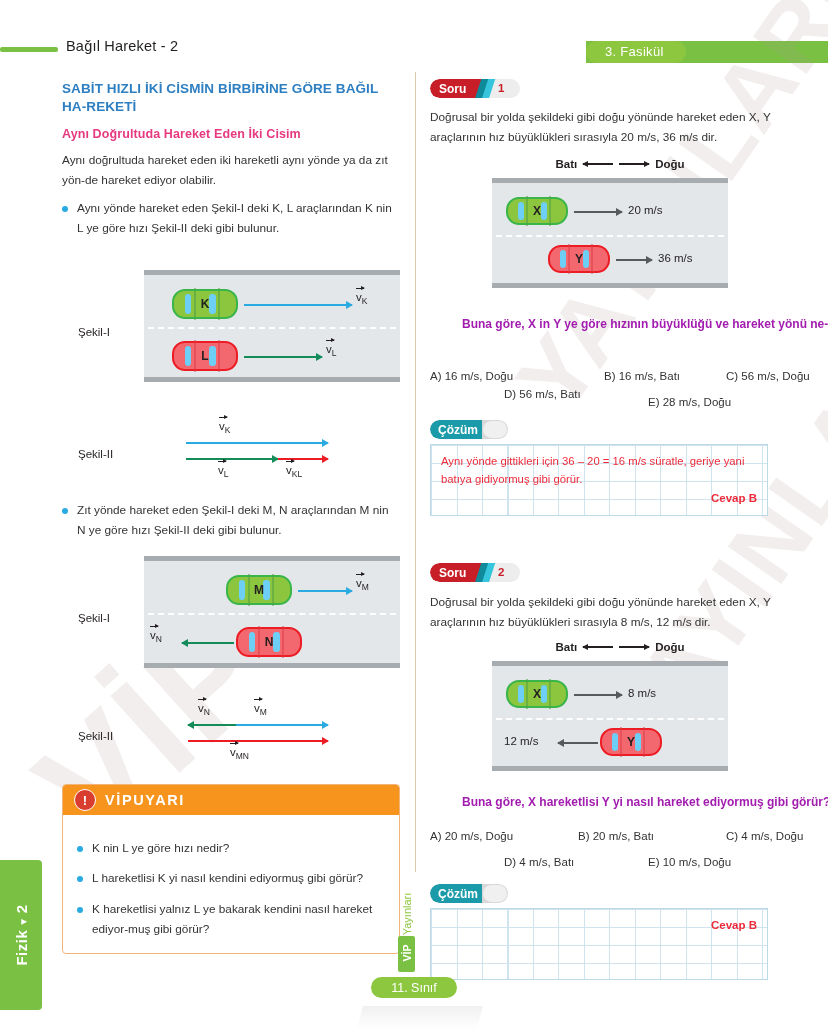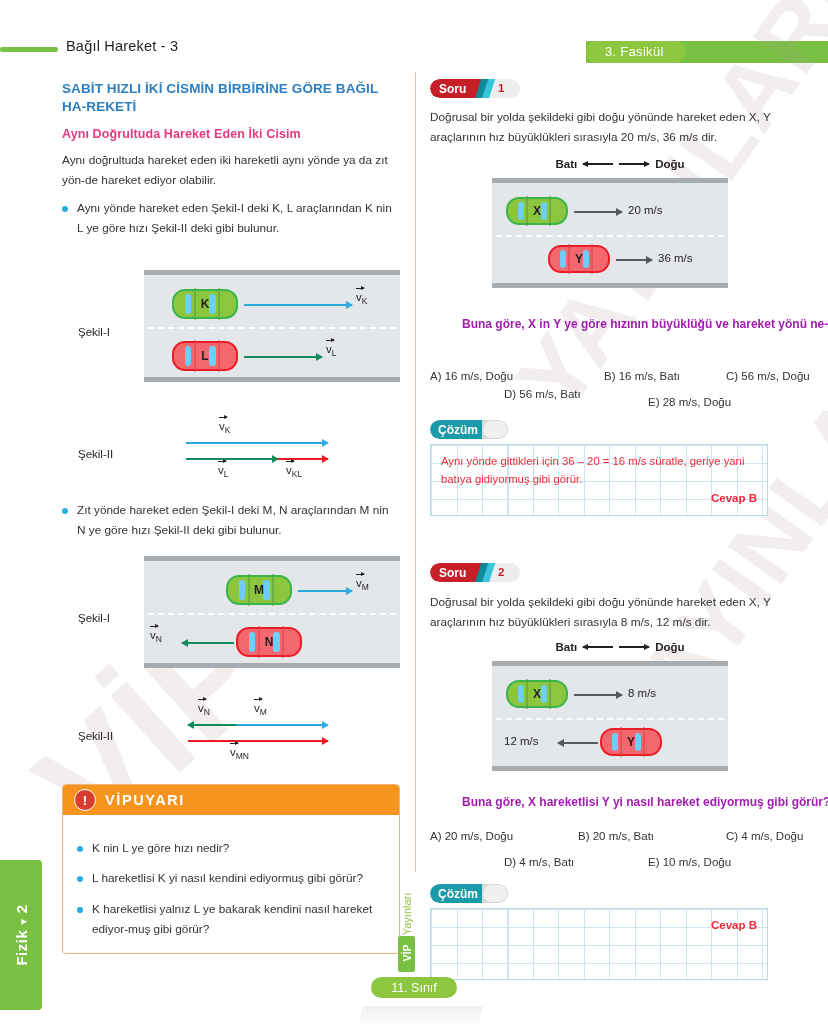--- a/index.html
+++ b/index.html
@@ -394,21 +394,21 @@
   <div class="wm-text wm3">YAYINLARI</div>
 </div>
 
 <div class="side-tab">
   <div class="side-tab-inner">
     <span>Fizik</span><span class="side-tab-arrow">▼</span><span>2</span>
   </div>
 </div>
 
 <div class="hdr-rule"></div>
-<div class="hdr-title">Bağıl Hareket - 3</div>
+<div class="hdr-title">Bağıl Hareket - 2</div>
 <div class="fasikul-bar"></div>
 <div class="fasikul-pill"></div>
 <div class="fasikul-label">3. Fasikül</div>
 
 <div class="col-divider"></div>
 <div class="vip-vert">
   <div class="vip-vert-text">Yayınları</div>
   <div class="vip-box">
     <div class="vip-box-text">VİP</div>
   </div>

